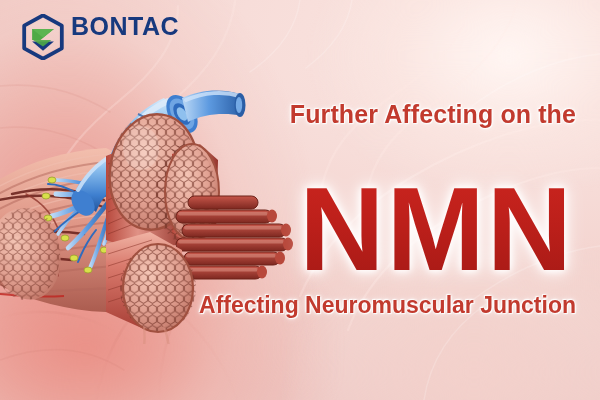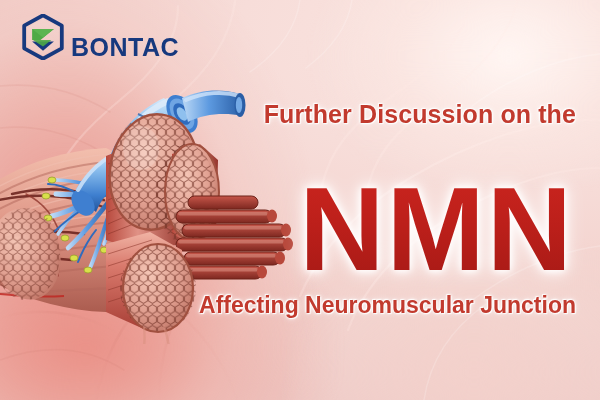--- a/index.html
+++ b/index.html
@@ -41,21 +41,21 @@
     background:radial-gradient(60% 60% at 50% 50%, rgba(244,211,205,.75) 0%, rgba(246,223,218,.3) 60%, rgba(247,230,226,0) 100%);
     filter:blur(6px);
   }
   
   .wisps{position:absolute;inset:0;opacity:.5;}
   .wisps2{position:absolute;inset:0;opacity:.34;}
 
   
   #logo{
     position:absolute;left:22px;top:14px;
-    display:flex;align-items:flex-end;gap:7px;
+    display:flex;align-items:flex-start;gap:7px;
     z-index:6;
   }
   #logo .mark{width:42px;height:46px;display:block;}
   #logo .word{
     font-size:25px;font-weight:bold;letter-spacing:.5px;
     color:#17397e;line-height:1;position:relative;
     font-family:"Liberation Sans", sans-serif;
   }
 
   
@@ -414,21 +414,21 @@
 
         <g stroke="#d98f80" stroke-opacity=".55" stroke-width="2.4" fill="none" stroke-linecap="round">
           <path d="M 158 284 C 160 300, 156 318, 148 334"></path>
           <path d="M 178 282 C 184 300, 186 318, 182 336"></path>
         </g>
       </g>
     </svg>
   </div>
 
   <div id="headline">
-    <div class="hl-line">Further Discussion on the</div>
+    <div class="hl-line">Further Affecting on the</div>
   </div>
 
   <div id="nmn">
     <span class="big">NMN</span>
   </div>
 
   <div id="subline">
     <div class="sub-line">Affecting Neuromuscular Junction</div>
   </div>
 

